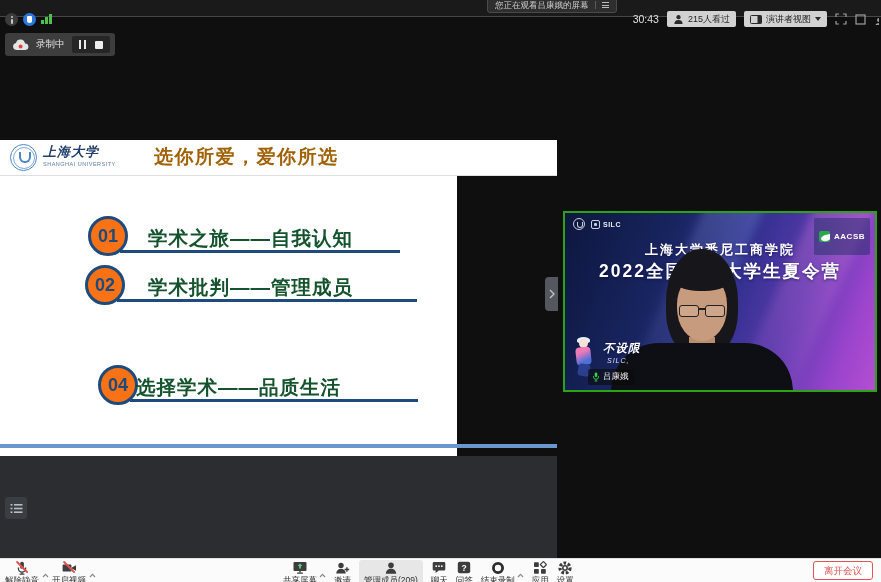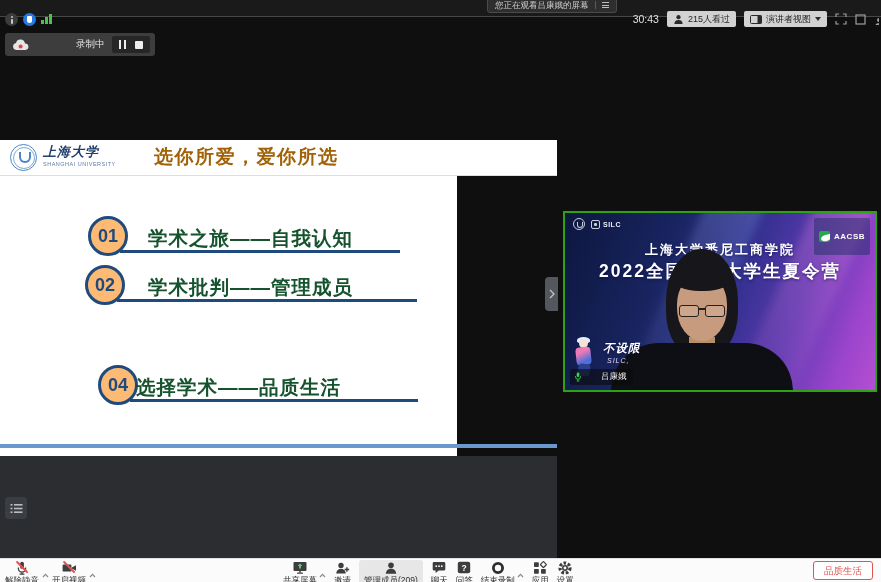--- a/index.html
+++ b/index.html
@@ -31,39 +31,39 @@
   .tr-time { font-size:10.5px; color:#e0e0e0; }
   .chip { height:16px; display:flex; align-items:center; gap:4px; background:#d2d2d2; border-radius:2px;
           padding:0 6px; color:#1f1f1f; font-size:9px; white-space:nowrap; }
   .caret-down { width:0; height:0; border-left:3.5px solid transparent; border-right:3.5px solid transparent; border-top:4px solid #2c2c2c; }
   .tr-icon svg, .chip svg { display:block; }
   .partialwrap { width:5px; height:11px; overflow:hidden; }
 
   
   .recpill { position:absolute; left:5px; top:33px; height:23px; background:#3d3d3d; border-radius:3px;
              display:flex; align-items:center; gap:7px; padding:0 5px 0 7px; z-index:10; }
-  .rec-label { font-size:9.5px; color:#e3e3e3; white-space:nowrap;margin-left:40px; }
+  .rec-label { font-size:9.5px; color:#e3e3e3; white-space:nowrap; }
   .rec-controls { height:17px; background:#262626; border-radius:2px; display:flex; align-items:center; gap:9px; padding:0 7px; }
   .rec-pause { display:flex; gap:2.5px; }
   .rec-pause i { width:2.5px; height:9px; background:#ededed; display:block; }
   .rec-stop { width:8px; height:8px; background:#ededed; border-radius:1px; }
 
   
   .slide { position:absolute; left:0; top:140px; width:457px; height:316px; background:#fff; z-index:5; }
   .slide-header { position:absolute; left:0; top:0; width:557px; height:36px; background:#fff; border-bottom:1px solid #dedede; }
   .emblem { position:absolute; left:10px; top:4px; width:27px; height:27px; border:1.5px solid #4a86c6; border-radius:50%; }
   .emblem::before { content:""; position:absolute; left:1.5px; top:1.5px; right:1.5px; bottom:1.5px; border:1px solid #7fa9d6; border-radius:50%; }
   .emblem::after { content:""; position:absolute; left:8px; top:7px; width:8px; height:9px; border:2px solid #4a86c6; border-top:none; border-radius:0 0 6px 6px; }
   .uni-cn { position:absolute; left:43px; top:3px; font-family:"Liberation Serif", serif; font-style:italic; font-weight:bold;
             font-size:13px; color:#22406e; letter-spacing:1px; white-space:nowrap; }
   .uni-en { position:absolute; left:43px; top:21px; font-size:5.5px; color:#5d7da6; letter-spacing:.5px; white-space:nowrap; }
   .slide-title { position:absolute; left:154px; top:4px; font-size:19px; font-weight:bold; color:#a16207; letter-spacing:1.5px; white-space:nowrap; }
 
   .s-item { position:absolute; left:0; width:557px; height:44px; }
-  .s-circle { position:absolute; top:0; width:40px; height:40px; border:3px solid #1f4a7c; border-radius:50%; background:#fdba74; z-index:2;
+  .s-circle { position:absolute; top:0; width:40px; height:40px; border:3px solid #1f4a7c; border-radius:50%; background:#f97316; z-index:2;
               display:flex; align-items:center; justify-content:center; font-size:18px; font-weight:bold; color:#1f4a7c; }
   .s-text { position:absolute; top:9px; font-size:19.5px; font-weight:bold; color:#14532d; letter-spacing:1px; white-space:nowrap; z-index:2; }
   .s-line { position:absolute; top:34px; height:3px; background:#1f4a7c; z-index:1; }
   .blue-rule { position:absolute; left:0; top:304px; width:557px; height:4px; background:#6b97cf; }
 
   .graystrip { position:absolute; left:0; top:456px; width:557px; height:102px; background:#2b2d31; z-index:5; }
   .listtoggle { position:absolute; left:5px; top:41px; width:22px; height:22px; background:#3a3d42; border-radius:3px;
                 display:flex; align-items:center; justify-content:center; }
 
   .collapse-tab { position:absolute; left:545px; top:277px; width:13px; height:34px; background:#54575d;
@@ -105,21 +105,21 @@
 
   .mascot { position:absolute; left:7px; top:124px; width:24px; height:42px; z-index:6; }
   .m-hairm { position:absolute; left:5px; top:0; width:13px; height:6px; background:#e6eefc; border-radius:50% 50% 30% 30%; }
   .m-head { position:absolute; left:7px; top:2px; width:9px; height:9px; background:#f3e2d6; border-radius:50%; }
   .m-body { position:absolute; left:4px; top:10px; width:15px; height:18px; background:linear-gradient(160deg,#ef7ab8 30%,#4f6fd8 75%);
             border-radius:4px; transform:rotate(-6deg); }
   .m-leg { position:absolute; left:6px; top:27px; width:12px; height:12px; background:#2c3f8f; border-radius:3px; transform:rotate(10deg); }
   .v-slogan { position:absolute; left:38px; top:128px; font-size:11.5px; font-weight:bold; font-style:italic; color:#fff;
               letter-spacing:1px; z-index:6; text-shadow:0 1px 2px rgba(0,0,40,.6); white-space:nowrap; }
   .v-slogan-sub { position:absolute; left:42px; top:144px; font-size:7px; font-style:italic; color:#e3d9f5; letter-spacing:1px; z-index:6; }
-  .v-nametag { position:absolute; left:5px; bottom:5px; display:flex; align-items:center; gap:19px; background:rgba(12,12,12,.62);
+  .v-nametag { position:absolute; left:23px; bottom:5px; display:flex; align-items:center; gap:3px; background:rgba(12,12,12,.62);
                border-radius:2px; padding:2px 6px 2px 4px; z-index:9; }
   .v-name { font-size:8.5px; color:#f2f2f2; white-space:nowrap; }
 
   
   .toolbar { position:absolute; left:0; top:558px; width:881px; height:24px; background:#fbfbfb; border-top:1px solid #e2e2e2; z-index:30; }
   .tgroup { position:absolute; top:2px; display:flex; align-items:flex-start; }
   .tg-left { left:5px; gap:3px; }
   .tg-center { left:283px; gap:8px; }
   .tbtn { display:flex; flex-direction:column; align-items:center; gap:1px; cursor:default; }
   .tbtn .lbl { font-size:8.5px; color:#2e2e2e; white-space:nowrap; }
@@ -425,16 +425,16 @@
         <span class="iconwrap">
           <svg width="14" height="14" viewBox="0 0 14 14">
               <circle cx="7" cy="7" r="5" fill="none" stroke="#3d3d3d" stroke-width="3.2" stroke-dasharray="2.6 1.7"></circle>
               <circle cx="7" cy="7" r="2.2" fill="none" stroke="#3d3d3d" stroke-width="1.6"></circle>
             </svg>
         </span>
         <span class="lbl">设置</span>
       </div>
     </div>
 
-    <button class="leave">品质生活</button>
+    <button class="leave">离开会议</button>
   </div>
 
 </div>
 
 </body></html>

